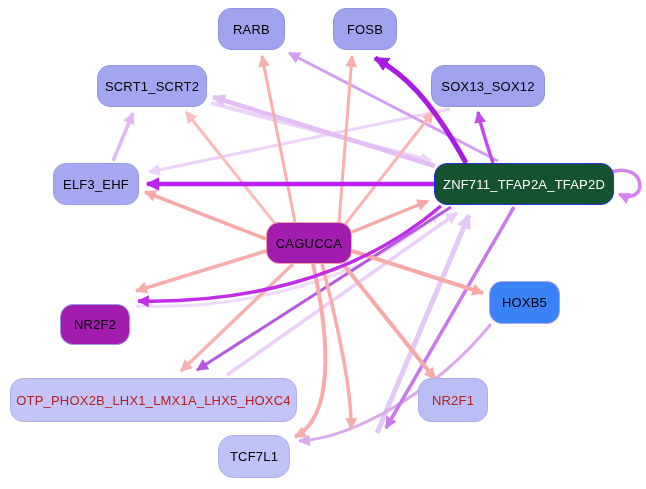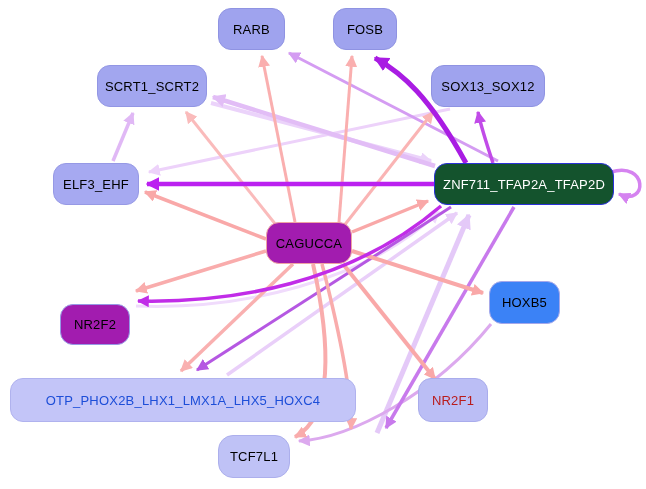--- a/index.html
+++ b/index.html
@@ -169,21 +169,21 @@
     </div>
   <div class="node" style="left: 266px; top: 222px; width: 86px; height: 42px; background: #a21caf; border-color: rgb(239, 163, 163); color: rgb(0, 0, 0);">
       <span>CAGUCCA</span>
     </div>
   <div class="node" style="left: 60px; top: 284px; width: 70px; height: 41px; background: #a21caf; border-color: rgb(150, 153, 229); color: rgb(0, 0, 0); margin-top: 20px;">
       <span>NR2F2</span>
     </div>
   <div class="node" style="left: 489px; top: 281px; width: 71px; height: 43px; background: #3b82f6; border-color: rgb(165, 168, 234); color: rgb(0, 0, 0);">
       <span>HOXB5</span>
     </div>
-  <div class="node" style="left: 10px; top: 378px; width: 346px; height: 44px; background: rgb(195, 197, 248); border-color: rgb(176, 178, 238); color: #1d4ed8;">
+  <div class="node" style="left: 10px; top: 378px; width: 287px; height: 44px; background: rgb(195, 197, 248); border-color: rgb(176, 178, 238); color: #b91c1c;">
       <span>OTP_PHOX2B_LHX1_LMX1A_LHX5_HOXC4</span>
     </div>
   <div class="node" style="left: 418px; top: 378px; width: 70px; height: 44px; background: rgb(187, 190, 245); border-color: rgb(169, 172, 236); color: #b91c1c;">
       <span>NR2F1</span>
     </div>
   <div class="node" style="left: 218px; top: 435px; width: 72px; height: 43px; background: rgb(191, 194, 246); border-color: rgb(172, 175, 236); color: rgb(0, 0, 0); border-radius: 15px;">
       <span>TCF7L1</span>
     </div>
 
 </div>

